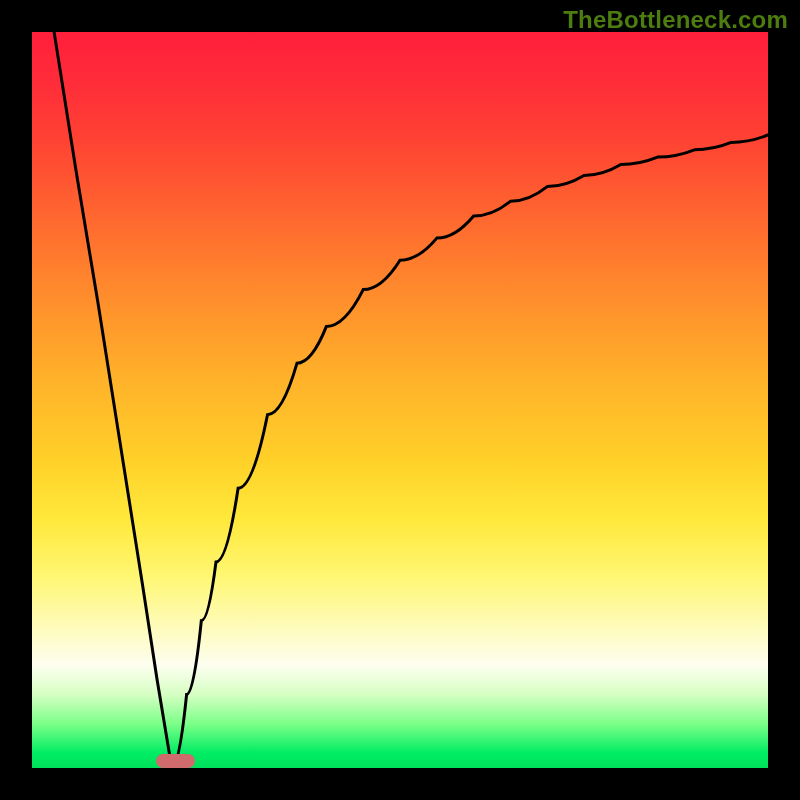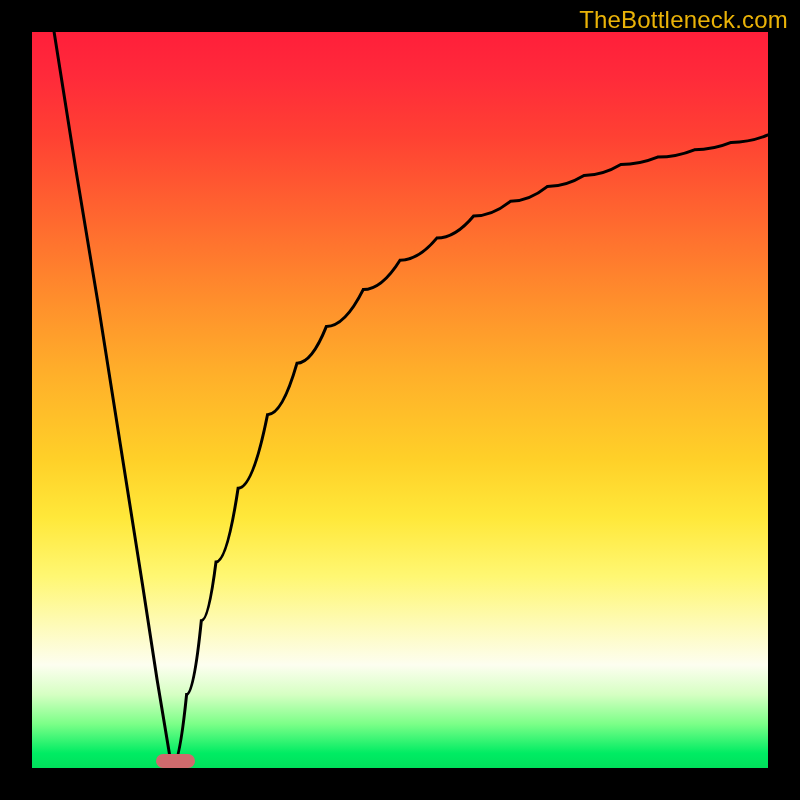--- a/index.html
+++ b/index.html
@@ -39,23 +39,23 @@
       #d6ffc3 90%,
       #7cff88 94%,
       #00ec63 98%,
       #00e05b 100%
     );
   }
   .watermark {
     position: absolute;
     top: 6px;
     right: 12px;
-    color: #eab308;
+    color: #4d7c0f;
     font-size: 24px;
-    font-weight: 400;
+    font-weight: 700;
     letter-spacing: 0.2px;
     user-select: none;
   }
   .marker {
     position: absolute;
     width: 40px;
     height: 14px;
     border-radius: 7px;
     background: #cf6a6d;
   }

